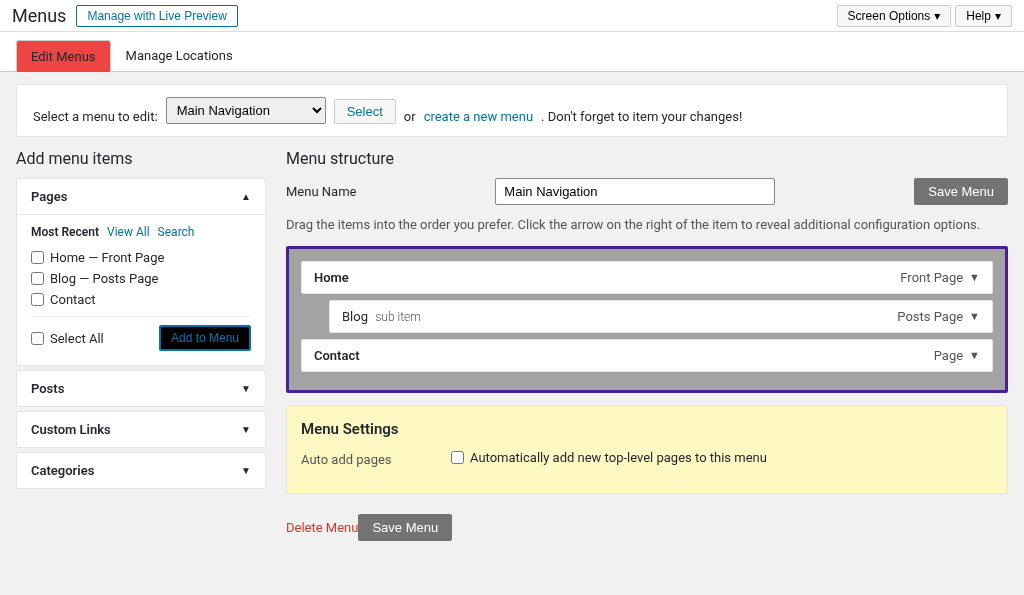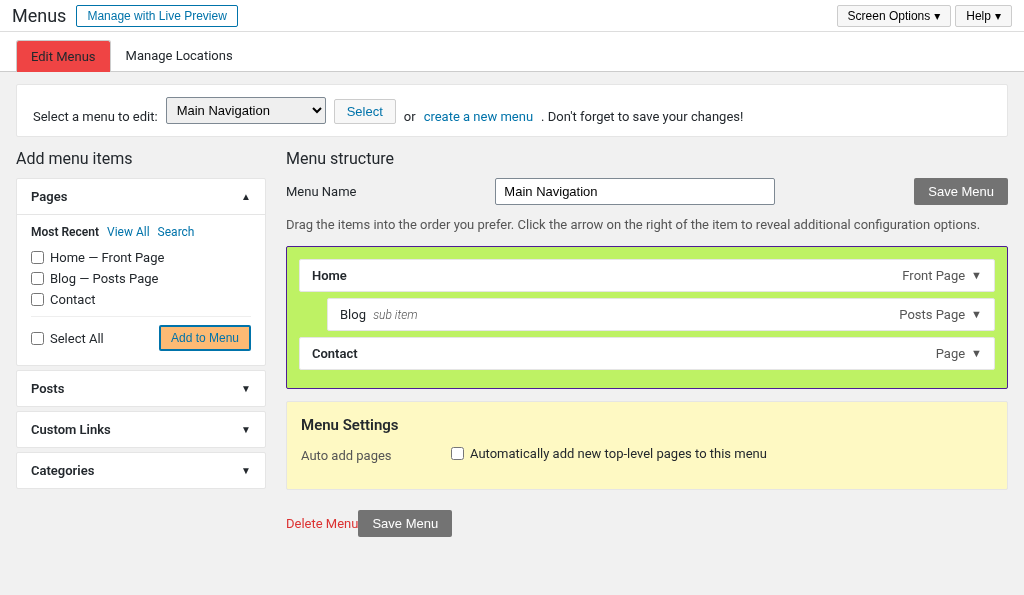--- a/index.html
+++ b/index.html
@@ -32,42 +32,42 @@
     .accordion-body { padding: 0 14px 14px; border-top: 1px solid #e5e5e5; }
 
     .tab-links { display: flex; gap: 8px; padding: 10px 0 8px; }
     .tab-link { font-size: 12px; color: #0073aa; cursor: pointer; text-decoration: none; }
     .tab-link.active { color: #23282d; font-weight: 600; text-decoration: none; }
 
     .checkbox-item { display: flex; align-items: center; gap: 6px; padding: 3px 0; font-size: 13px; }
     .checkbox-item input[type=checkbox] { cursor: pointer; }
 
     .select-all-row { display: flex; justify-content: space-between; align-items: center; padding-top: 8px; border-top: 1px solid #eee; margin-top: 6px; }
-    .add-to-menu-btn { background: #fdba74; border: 2px solid #0073aa; color: #0073aa; padding: 4px 10px; font-size: 12px; cursor: pointer; border-radius: 2px; }
+    .add-to-menu-btn { background: #000000; border: 2px solid #0073aa; color: #0073aa; padding: 4px 10px; font-size: 12px; cursor: pointer; border-radius: 2px; }
 
     .chevron { font-size: 10px; }
 
     
     .right-panel { flex: 1; margin-left: 20px; }
     .right-panel h3 { font-size: 16px; font-weight: 400; margin-bottom: 10px; }
 
     .menu-name-row { display: flex; align-items: center; justify-content: space-between; margin-bottom: 12px; gap: 12px; }
     .menu-name-label { font-size: 13px; white-space: nowrap; }
     .menu-name-input { padding: 5px 8px; border: 1px solid #7e8993; border-radius: 2px; font-size: 13px; flex: 1; max-width: 280px; }
     .save-menu-btn { background: #737373; color: #fff; border: none; padding: 6px 14px; font-size: 13px; cursor: pointer; border-radius: 2px; white-space: nowrap; }
 
     .drag-hint { font-size: 13px; color: #555; margin-bottom: 14px; }
 
-    .menu-items-area { background: #bef264; border: 1px solid #4c1d95; border-radius: 2px; padding: 12px; margin-bottom: 12px; }
+    .menu-items-area { background: #a3a3a3; border: 3px solid #4c1d95; border-radius: 2px; padding: 12px; margin-bottom: 12px; }
 
     .menu-item { display: flex; align-items: center; justify-content: space-between; padding: 8px 12px; border: 1px solid #e5e5e5; border-radius: 2px; margin-bottom: 6px; background: #fff; font-size: 13px; font-weight: 600; cursor: pointer; }
     .menu-item.sub-item { margin-left: 28px; font-weight: 400; }
     .menu-item-right { display: flex; align-items: center; gap: 6px; color: #555; font-weight: 400; font-size: 13px; }
     .menu-item-arrow { color: #555; font-size: 11px; }
-    .sub-item-label { font-style: italic; font-weight: 300; font-size: 12px; color: #555; margin-left: 4px; }
+    .sub-item-label { font-weight: 300; font-size: 12px; color: #555; margin-left: 4px; }
 
     .menu-settings { background: #fef9c3; border: 1px solid #e5e5e5; border-radius: 2px; padding: 14px; margin-bottom: 12px; }
     .menu-settings h3 { font-size: 15px; font-weight: 600; margin-bottom: 12px; }
     .settings-row { display: flex; gap: 20px; margin-bottom: 10px; align-items: flex-start; }
     .settings-label { min-width: 130px; font-size: 13px; color: #555; padding-top: 2px; }
     .settings-value { font-size: 13px; }
     .settings-value label { display: flex; align-items: center; gap: 6px; margin-bottom: 4px; cursor: pointer; }
     .settings-value input[type=checkbox] { cursor: pointer; }
     .settings-note { font-size: 12px; color: #555; }
 
@@ -100,21 +100,21 @@
 </div>
 
 <div class="select-bar">
   <span>Select a menu to edit:</span>
   <select>
     <option>Main Navigation</option>
   </select>
   <button class="select-bar-btn">Select</button>
   <span>or</span>
   <a href="#">create a new menu</a>
-  <span>. Don't forget to save your changes!</span>
+  <span>. Don't forget to item your changes!</span>
 </div>
 
 <div class="main-content">
 
   <div class="left-panel">
     <h3>Add menu items</h3>
 
     <div class="accordion-section">
       <div class="accordion-header">
         <span>Pages</span>

